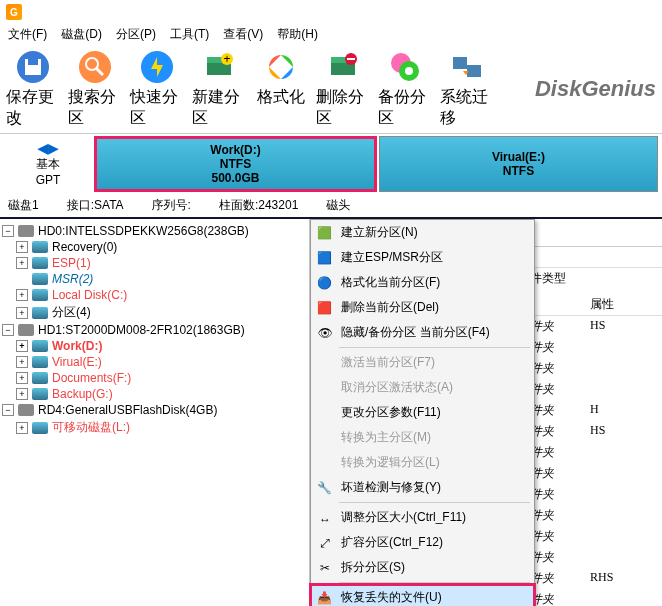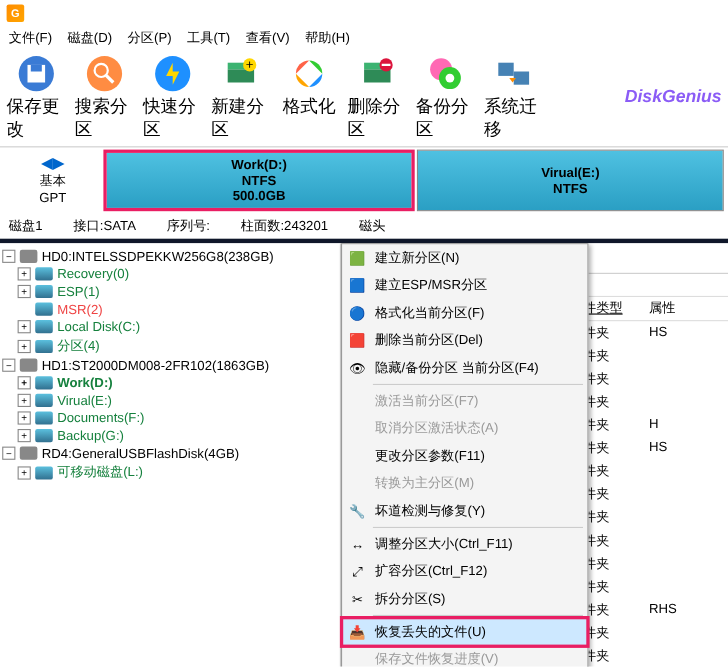--- a/index.html
+++ b/index.html
@@ -5,54 +5,54 @@
 * { margin: 0; padding: 0; box-sizing: border-box; font-family: "Microsoft YaHei", sans-serif; font-size: 12px; }
 body { background: #fff; width: 662px; height: 606px; overflow: hidden; }
 .titlebar { background: #fff; padding: 4px 6px; display: flex; align-items: center; gap: 6px; }
 .titlebar-icon { width: 16px; height: 16px; background: linear-gradient(135deg, #ff8c00, #ffa500); border-radius: 2px; display: flex; align-items: center; justify-content: center; color: #fff; font-size: 10px; font-weight: bold; }
 .menubar { padding: 2px 8px; display: flex; gap: 14px; }
 .menubar span { cursor: default; }
 .toolbar { padding: 4px 6px; display: flex; gap: 8px; border-bottom: 1px solid #ccc; }
 .tool-btn { display: flex; flex-direction: column; align-items: center; width: 54px; cursor: pointer; }
 .tool-icon { width: 36px; height: 36px; border-radius: 50%; display: flex; align-items: center; justify-content: center; margin-bottom: 2px; }
 .tool-btn span { font-size: 16px; }
-.logo-text { font-size: 16px; font-weight: bold; font-style: italic; color: #8b5cf6; margin-left: auto; align-self: center; }
+.logo-text { font-size: 22px; font-weight: bold; font-style: italic; color: #737373; margin-left: auto; align-self: center; }
 .partition-bar { display: flex; padding: 2px 4px; gap: 2px; }
 .nav-col { width: 88px; text-align: center; padding-top: 4px; }
 .nav-arrows { color: #0066cc; font-size: 14px; }
 .partition-block { flex: 1; height: 56px; display: flex; flex-direction: column; align-items: center; justify-content: center; font-size: 11px; border: 1px solid #888; }
 .part-work { background: linear-gradient(#4fc1e1, #2a9fc4); border: 3px solid #e91e63; color: #000; font-weight: bold; }
 .part-virtual { background: linear-gradient(#4fc1e1, #2a9fc4); color: #000; font-weight: bold; }
-.status-line { padding: 3px 8px; font-size: 11px; border-bottom: 4px solid #0f172a; display: flex; gap: 28px; white-space: nowrap; overflow: hidden; }
+.status-line { padding: 3px 8px; font-size: 11px; border-bottom: 2px solid #0f172a; display: flex; gap: 28px; white-space: nowrap; overflow: hidden; }
 .main { display: flex; height: 420px; }
 .tree { width: 310px; border-right: 1px solid #ccc; padding: 4px 2px; overflow: auto; }
 .tree-item { display: flex; align-items: center; padding: 1px 0; white-space: nowrap; }
 .tree-toggle { width: 12px; height: 12px; border: 1px solid #888; display: inline-flex; align-items: center; justify-content: center; font-size: 9px; margin-right: 4px; cursor: pointer; background: #fff; }
 .tree-icon { width: 16px; height: 12px; margin-right: 4px; display: inline-block; }
 .disk-icon { background: #888; border-radius: 2px; }
 .part-icon { background: linear-gradient(#5bc0de, #31708f); border-radius: 2px; }
 .tree-item.bold { font-weight: bold; }
-.red { color: #15803d; }
-.blue { color: #15803d; }
-.teal { color: #ef4444; }
+.red { color: #000000; }
+.blue { color: #ef4444; }
+.teal { color: #0369a1; font-style: italic; }
 .indent1 { margin-left: 14px; }
 .right-pane { flex: 1; position: relative; }
 .tab-row { display: flex; border-bottom: 1px solid #ccc; padding: 2px; gap: 12px; }
 .tab { padding: 2px 4px; }
 .tab.active { border-bottom: 2px solid #0066cc; }
 .file-header { display: flex; padding: 2px 0; border-bottom: 1px solid #ddd; font-size: 11px; }
 .file-header div:nth-child(1) { width: 220px; padding-left: 8px; }
-.file-header div:nth-child(2) { width: 60px; text-decoration: underline; }
-.file-header div:nth-child(3) { width: 60px; }
+.file-header div:nth-child(2) { width: 60px; }
+.file-header div:nth-child(3) { width: 60px; margin-top: 26px; }
 .nav-row { display: flex; align-items: center; padding: 3px 4px; gap: 6px; border-bottom: 1px solid #ddd; }
 .file-list { }
 .file-row { display: flex; padding: 2px 0; font-size: 11px; }
 .file-row div:nth-child(1) { width: 220px; padding-left: 4px; display: flex; align-items: center; gap: 4px; }
-.file-row div:nth-child(2) { width: 60px; }
-.file-row div:nth-child(3) { width: 60px; }
+.file-row div:nth-child(2) { width: 60px; font-style: italic; }
+.file-row div:nth-child(3) { width: 60px; font-family: Liberation Serif, serif; }
 .context-menu { position: absolute; top: 0; left: 0; width: 225px; background: #f4f4f4; border: 1px solid #999; box-shadow: 2px 2px 4px rgba(0,0,0,0.3); z-index: 100; }
 .ctx-item { display: flex; align-items: center; padding: 4px 8px 4px 30px; position: relative; cursor: default; }
 .ctx-item.disabled { color: #999; }
 .ctx-item.highlighted { background: #cde8ff; outline: 1px solid #7eb4ea; }
 .ctx-item.boxed { outline: 3px solid #e91e63; outline-offset: -1px; }
 .ctx-sep { height: 1px; background: #ccc; margin: 2px 4px 2px 28px; }
 .ctx-icon { position: absolute; left: 6px; width: 16px; height: 16px; display: flex; align-items: center; justify-content: center; font-size: 12px; }
 svg { display: block; }
 </style>
 </head>
@@ -380,20 +380,23 @@
         </div>
       <div class="ctx-item disabled">
           <span>取消分区激活状态(A)</span>
         </div>
       <div class="ctx-item">
           <span>更改分区参数(F11)</span>
         </div>
       <div class="ctx-item disabled">
           <span>转换为主分区(M)</span>
         </div>
+      <div class="ctx-item disabled">
+          <span>转换为逻辑分区(L)</span>
+        </div>
       <div class="ctx-item">
           <span class="ctx-icon">🔧</span>
           <span>坏道检测与修复(Y)</span>
         </div>
       <div class="ctx-sep"></div>
       <div class="ctx-item">
           <span class="ctx-icon">↔</span>
           <span>调整分区大小(Ctrl_F11)</span>
         </div>
       <div class="ctx-item">

